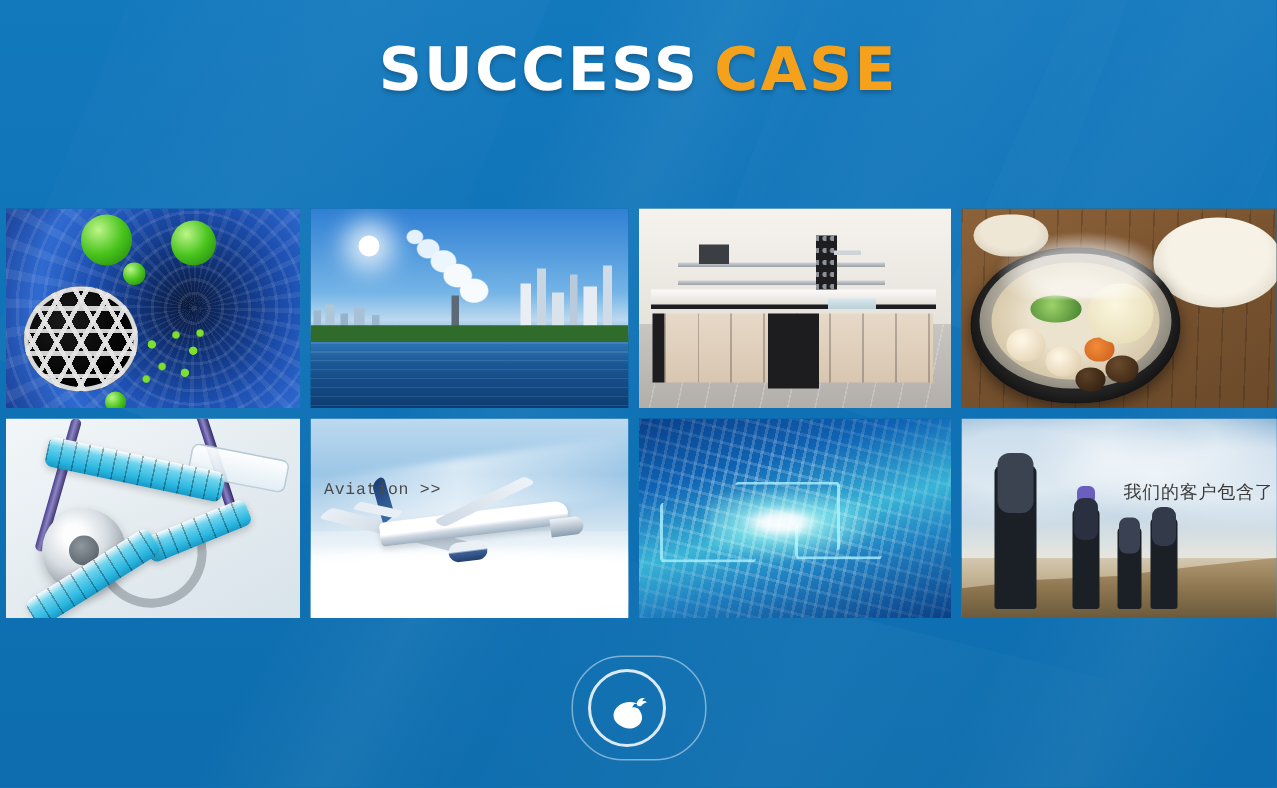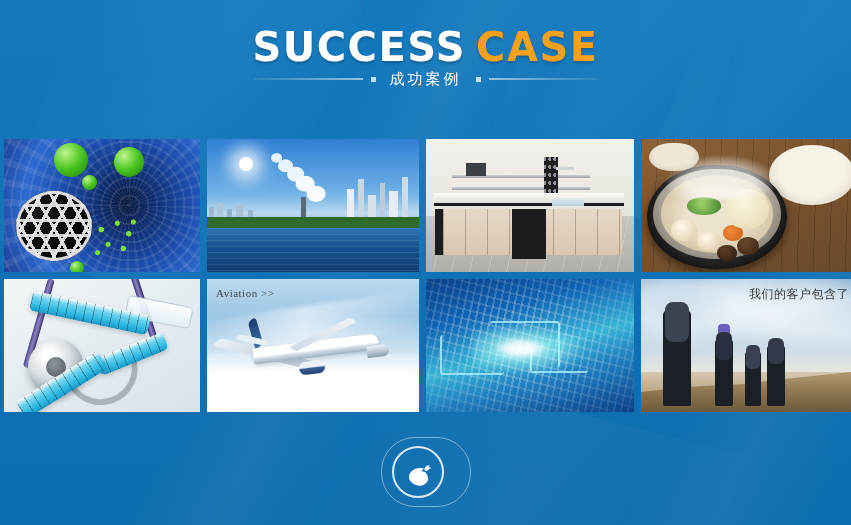--- a/index.html
+++ b/index.html
@@ -84,22 +84,23 @@
     grid-template-columns:196px 212px 208px 216px;
     grid-template-rows:133px 133px;
     gap:7px 7px;
     padding:0 4px;
   }
   .cell{ position:relative; overflow:hidden; background:#0b6aac; }
   .photo{ position:absolute; inset:0; overflow:hidden; }
   .cap{
     position:absolute; z-index:9;
     font-size:11px; color:#4a4a4a;
-    font-family:Liberation Serif, serif;
+    font-family:Liberation Mono, monospace;
     letter-spacing:.5px;
+    margin-top:34px;
   }
   .cap-tl{ left:9px; top:8px; }
   .cap-tr{ right:8px; top:7px; color:#3a3a3a; font-size:12px; }
 
   
   .nano{ background:radial-gradient(circle at 62% 48%,#0a1a3e 0%,#10337a 24%,#1d4fb0 48%,#2f6ad0 72%,#1a3f95 100%); }
   .nano .tunnel{ position:absolute; inset:0;
     background:
       repeating-radial-gradient(circle at 64% 50%, rgba(255,255,255,.12) 0 2px, rgba(0,0,0,0) 2px 9px),
       repeating-conic-gradient(from 0deg at 64% 50%, rgba(255,255,255,.10) 0deg 3deg, rgba(0,0,0,0) 3deg 9deg);
@@ -372,27 +373,20 @@
   <div class="streak s3"></div>
   <div class="streak s4"></div>
 </div>
 
 <div class="header">
 
   <div class="title-row">
     <span class="title-main">SUCCESS</span><span class="title-accent">CASE</span>
   </div>
 
-  <div class="sub-row">
-    <span class="rule"></span>
-    <span class="dot"></span>
-    <span class="sub-cn">成功案例</span>
-    <span class="dot"></span>
-    <span class="rule right"></span>
-  </div>
 
 </div>
 
 <div class="grid">
 
   <div class="cell">
     <div class="photo nano">
       <div class="tunnel"></div>
       <div class="sph g" style="left:50px;top:4px;width:34px;height:34px;"></div>
       <div class="sph g" style="left:110px;top:8px;width:30px;height:30px;"></div>

